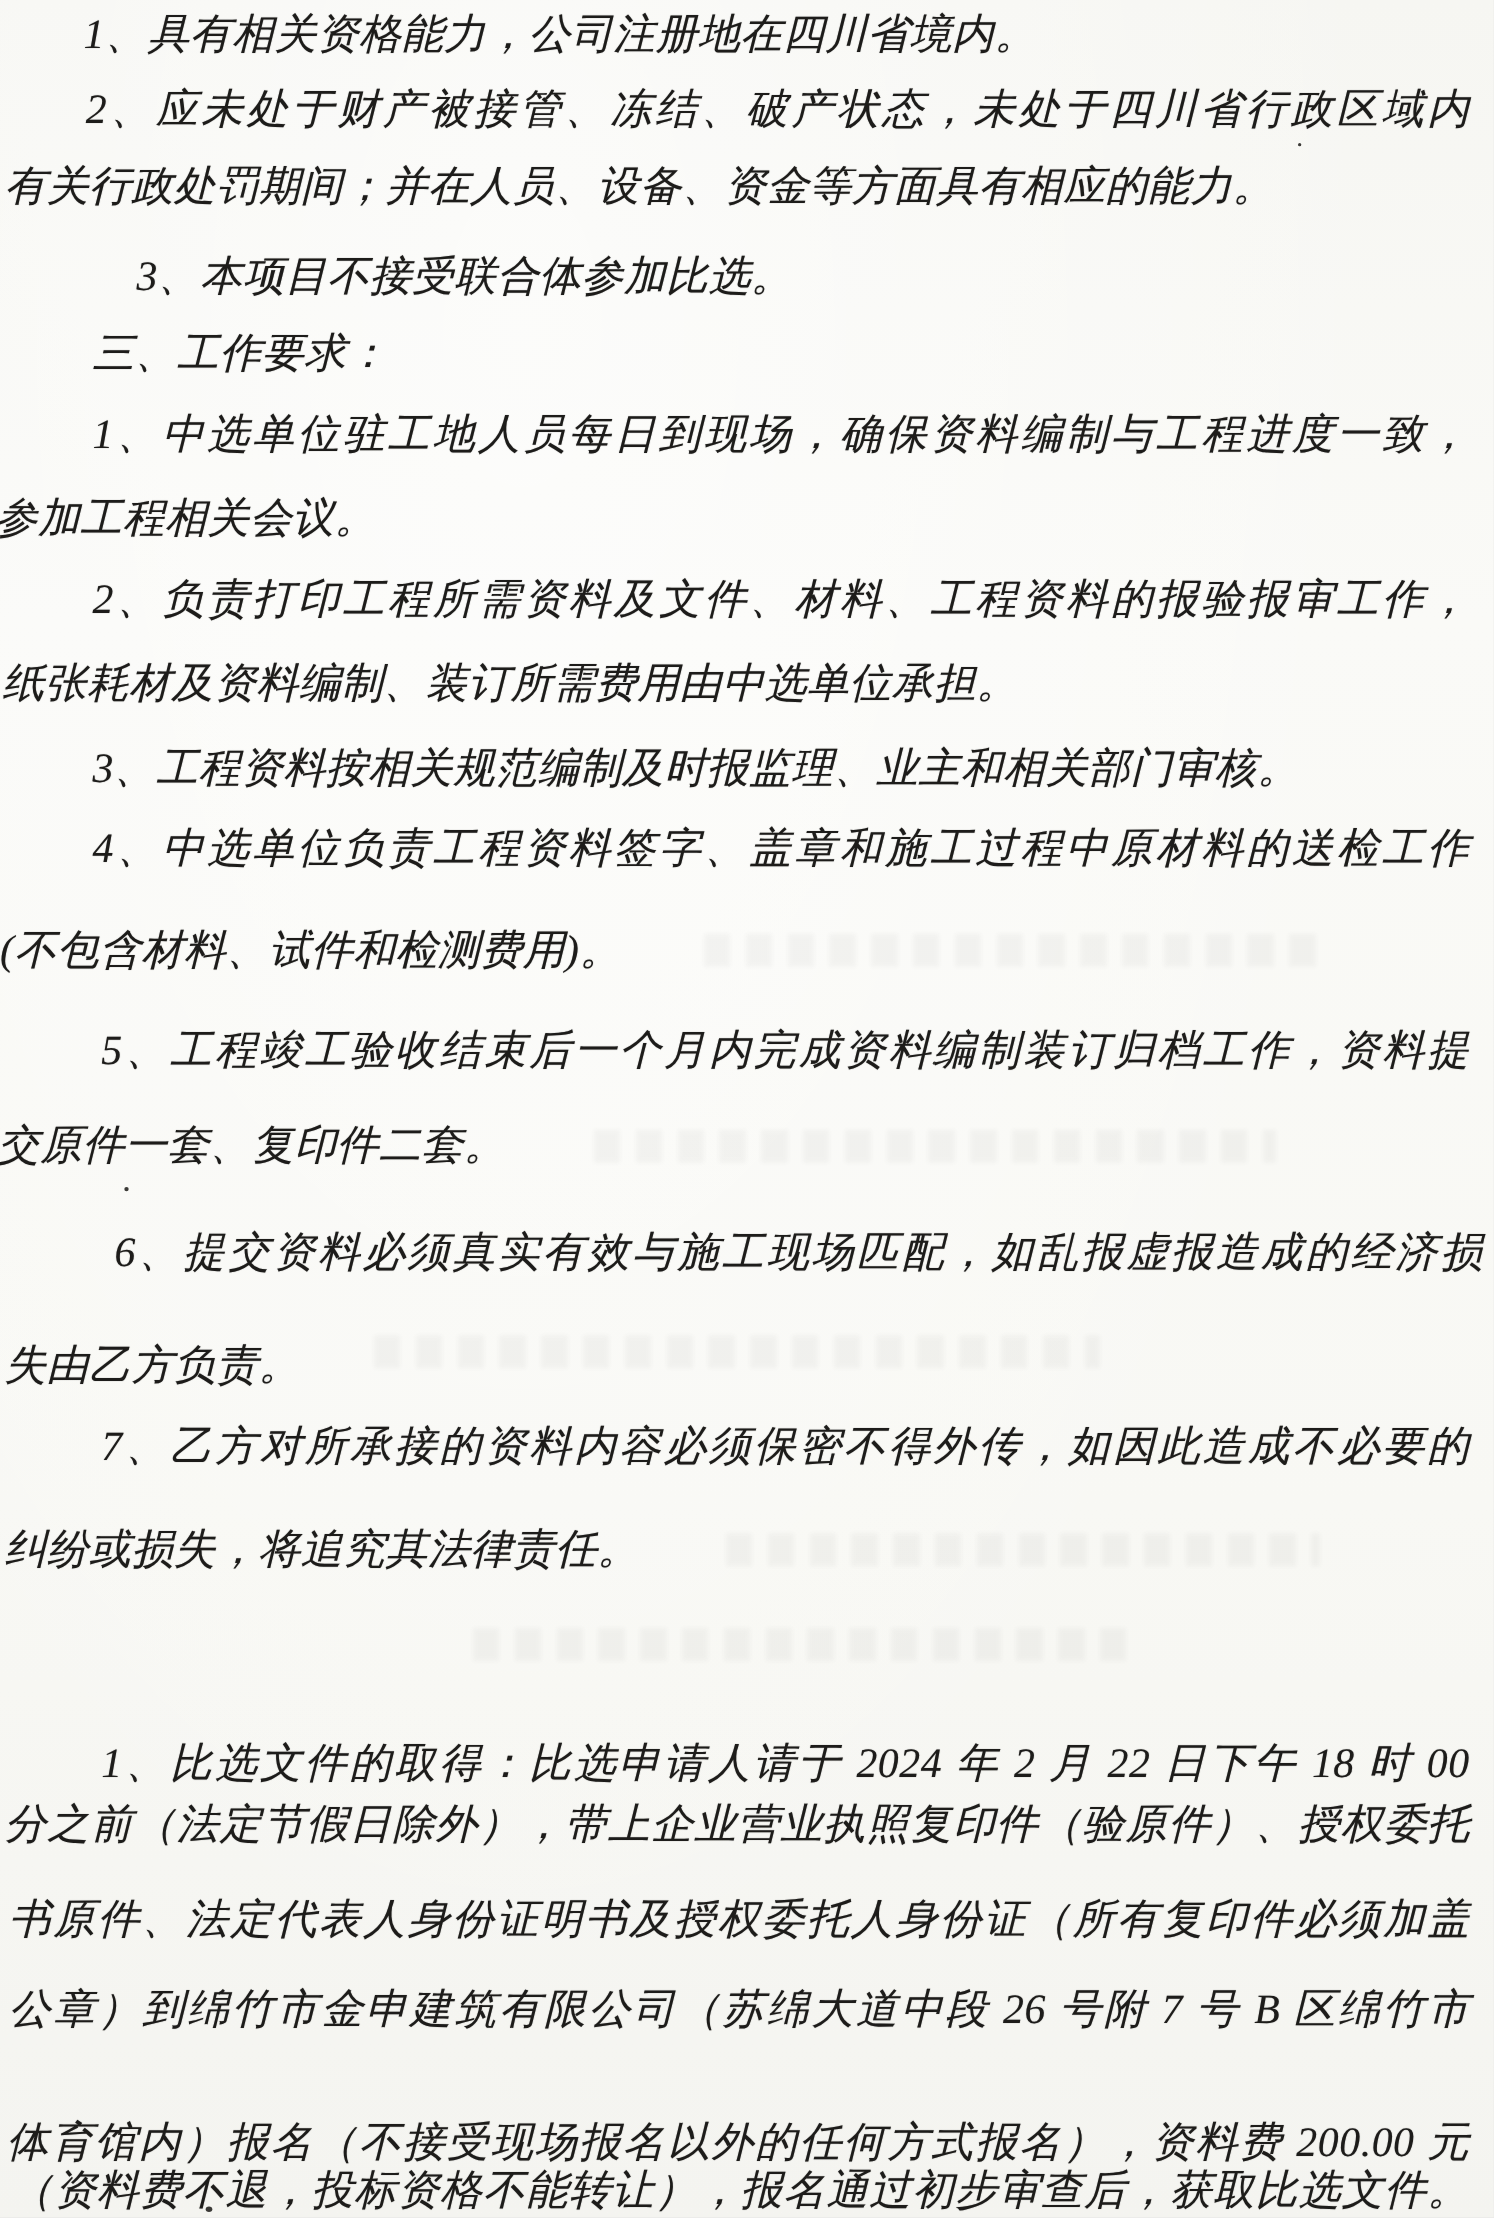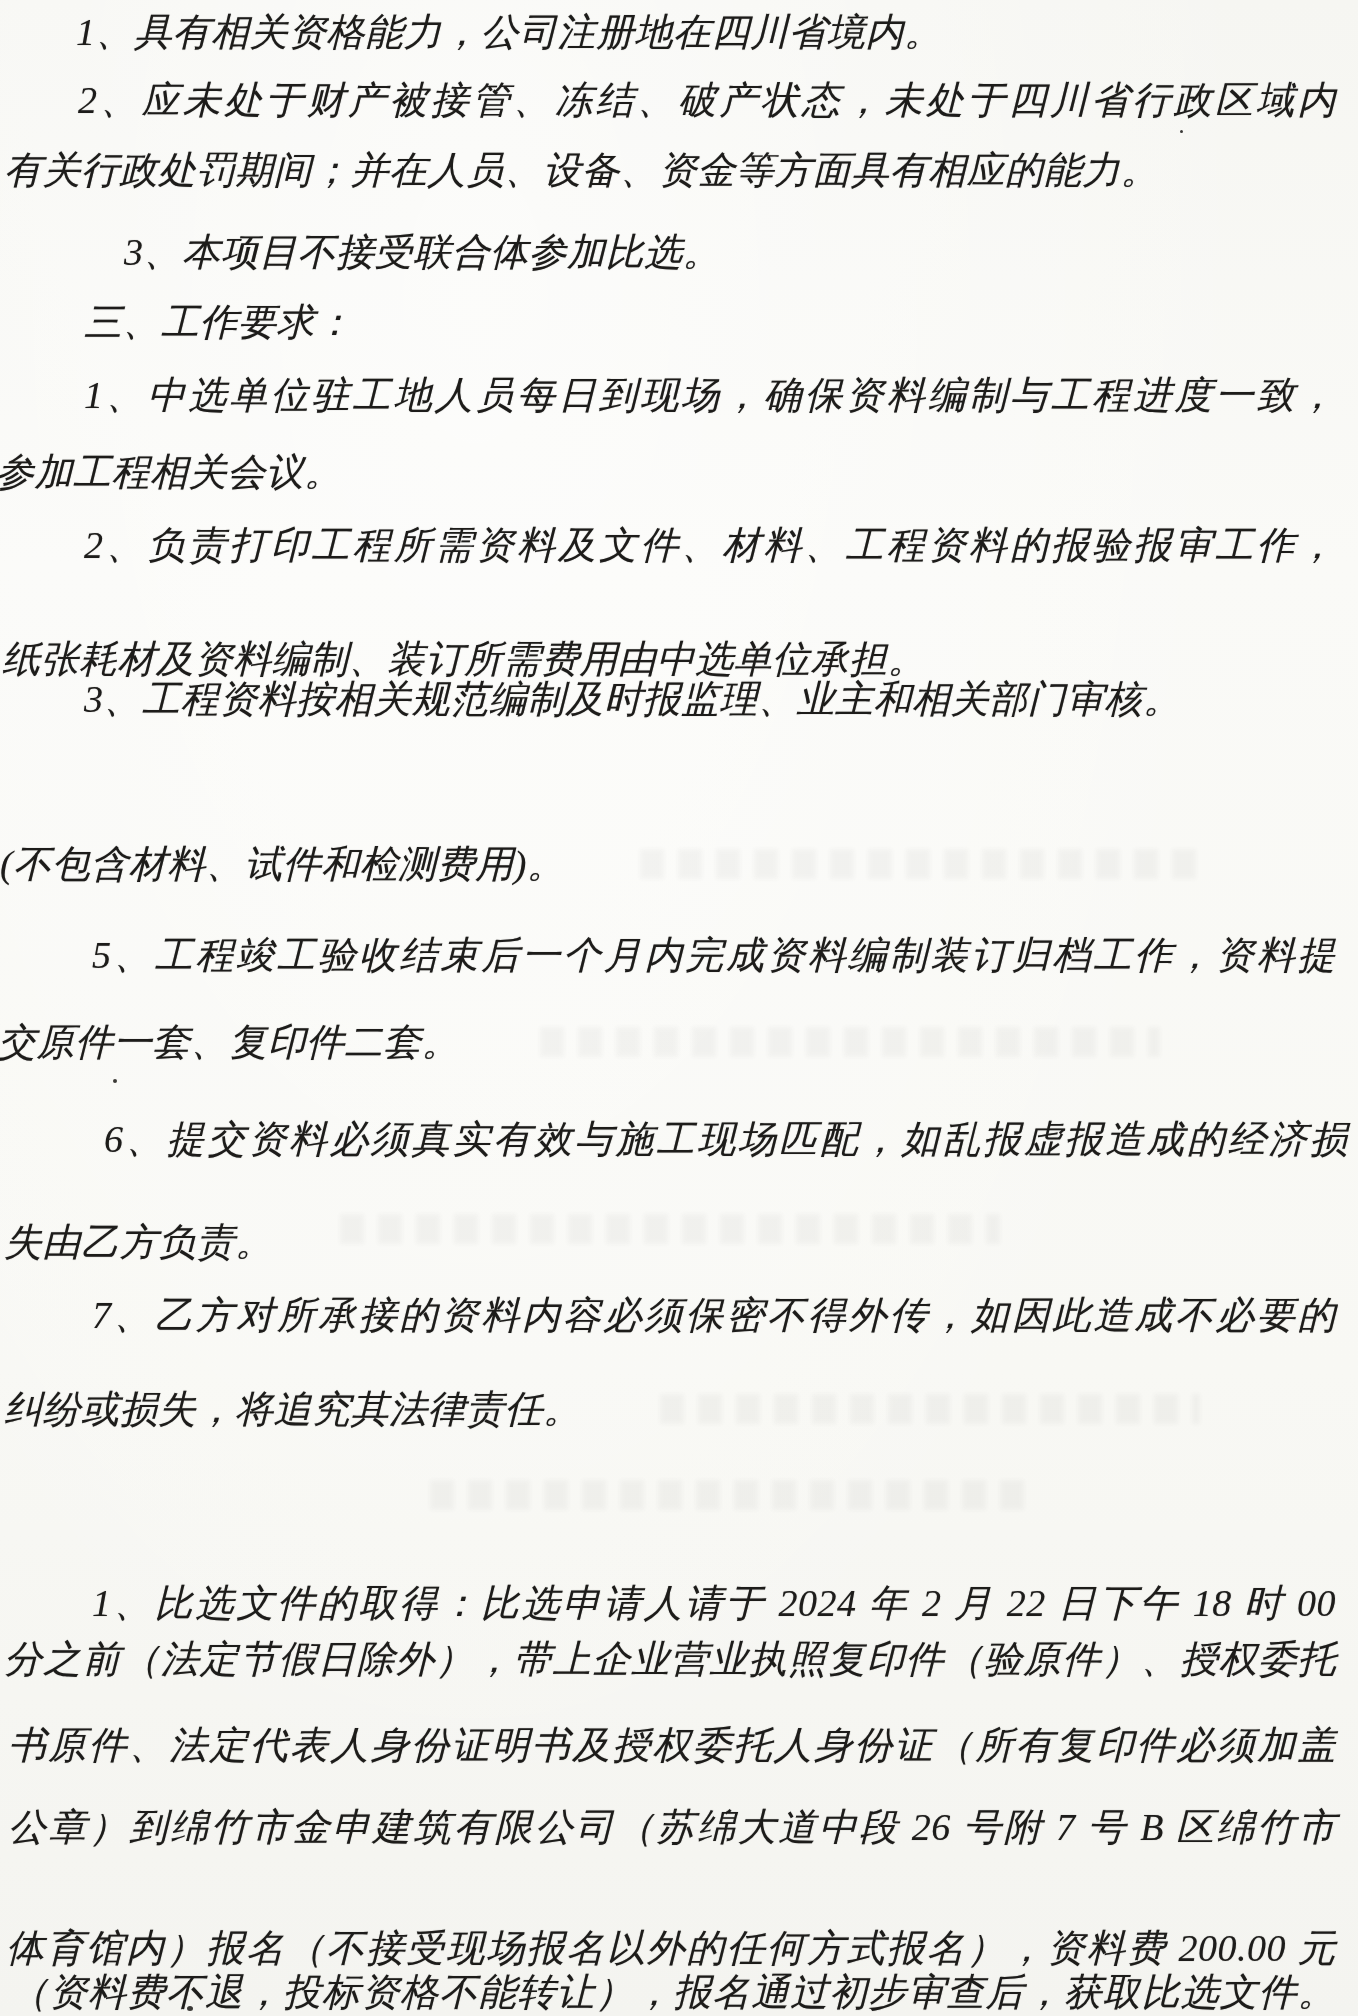--- a/index.html
+++ b/index.html
@@ -60,22 +60,23 @@
   <div class="speck" style="top:130px; left:1180px; width:3px; height:3px;"></div>
 
   <div class="line" style="top:8px;    left:76px;">1、具有相关资格能力，公司注册地在四川省境内。</div>
   <div class="line fill" style="top:76px;   left:78px; width:1258px;">2、应未处于财产被接管、冻结、破产状态，未处于四川省行政区域内</div>
   <div class="line" style="top:146px;  left:4px;">有关行政处罚期间；并在人员、设备、资金等方面具有相应的能力。</div>
   <div class="line" style="top:228px;  left:80px;margin-left:44px;">3、本项目不接受联合体参加比选。</div>
   <div class="line" style="top:298px;  left:84px;">三、工作要求：</div>
   <div class="line fill" style="top:371px;  left:84px; width:1252px;">1、中选单位驻工地人员每日到现场，确保资料编制与工程进度一致，</div>
   <div class="line" style="top:448px;  left:-4px;">参加工程相关会议。</div>
   <div class="line fill" style="top:521px;  left:84px; width:1252px;">2、负责打印工程所需资料及文件、材料、工程资料的报验报审工作，</div>
-  <div class="line" style="top:598px;  left:2px;margin-top:37px;">纸张耗材及资料编制、装订所需费用由中选单位承担。</div>
+  <div class="line" style="top:598px;  left:2px;">纸张耗材及资料编制、装订所需费用由中选单位承担。</div>
   <div class="line" style="top:675px;  left:84px;">3、工程资料按相关规范编制及时报监理、业主和相关部门审核。</div>
+  <div class="line fill" style="top:748px;  left:84px; width:1252px;">4、中选单位负责工程资料签字、盖章和施工过程中原材料的送检工作</div>
   <div class="line" style="top:840px;  left:0px;">(不包含材料、试件和检测费用)。</div>
   <div class="line fill" style="top:931px;  left:92px; width:1244px;">5、工程竣工验收结束后一个月内完成资料编制装订归档工作，资料提</div>
   <div class="line" style="top:1018px; left:-2px;">交原件一套、复印件二套。</div>
   <div class="line fill" style="top:1115px; left:92px; width:1244px;margin-left:12px;">6、提交资料必须真实有效与施工现场匹配，如乱报虚报造成的经济损</div>
   <div class="line" style="top:1205px; left:4px;margin-top:13px;">失由乙方负责。</div>
   <div class="line fill" style="top:1291px; left:92px; width:1244px;">7、乙方对所承接的资料内容必须保密不得外传，如因此造成不必要的</div>
   <div class="line" style="top:1385px; left:4px;">纠纷或损失，将追究其法律责任。</div>
   <div class="line fill" style="top:1551px; left:92px; width:1244px;margin-top:28px;">1、比选文件的取得：比选申请人请于 2024 年 2 月 22 日下午 18 时 00</div>
   <div class="line fill" style="top:1635px; left:4px; width:1332px;">分之前（法定节假日除外），带上企业营业执照复印件（验原件）、授权委托</div>
   <div class="line fill" style="top:1721px; left:8px; width:1328px;">书原件、法定代表人身份证明书及授权委托人身份证（所有复印件必须加盖</div>

